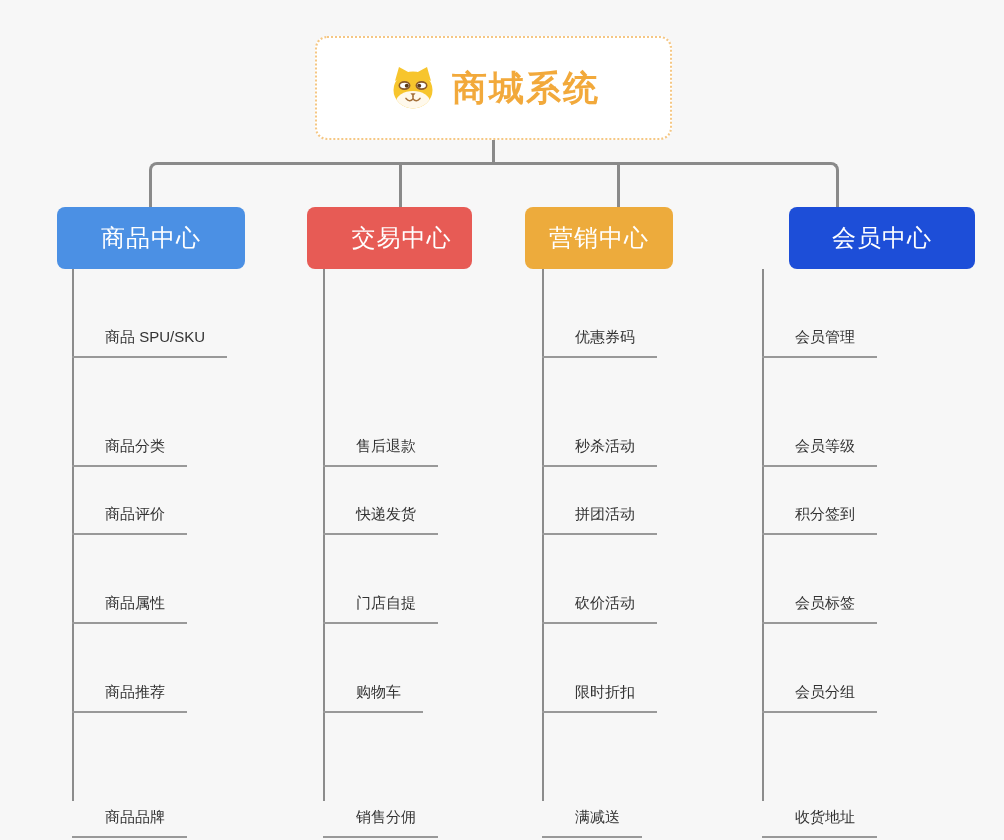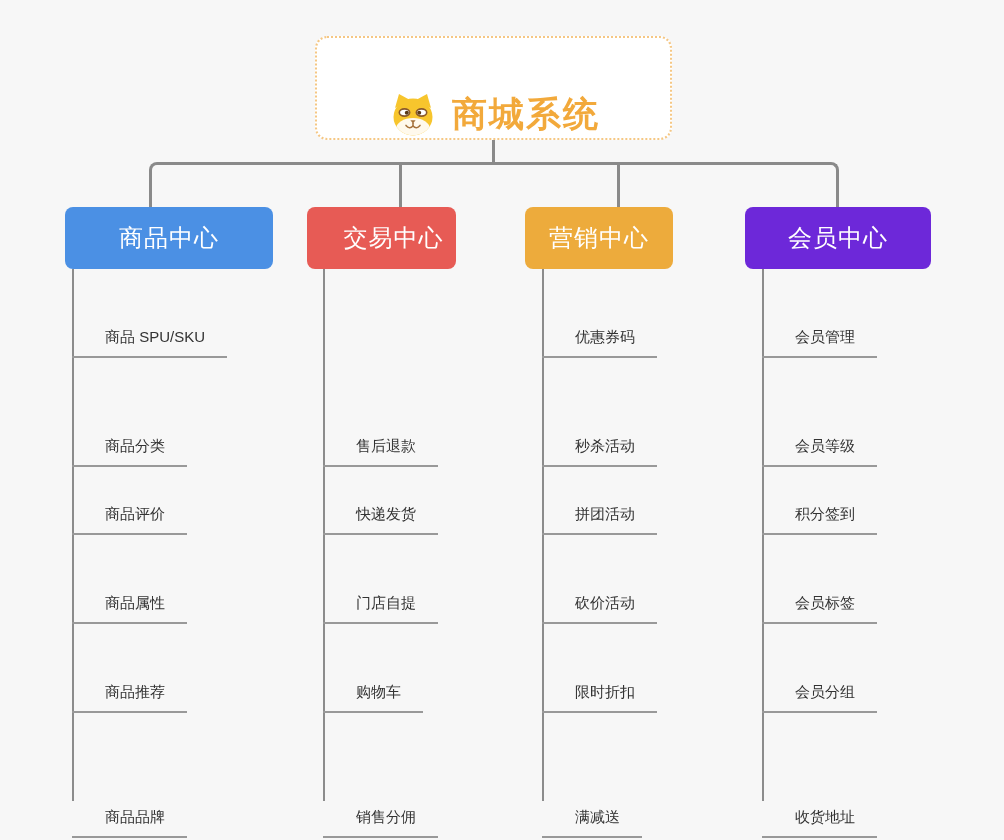--- a/index.html
+++ b/index.html
@@ -4,41 +4,41 @@
 <style>
   * { margin:0; padding:0; box-sizing:border-box; }
   html,body { width:1004px; height:840px; }
   body { background:#f7f7f7; font-family:"Liberation Sans","DejaVu Sans",sans-serif; }
   .canvas { position:relative; width:1004px; height:840px; overflow:hidden; }
 
   
   .root-node {
     position:absolute; left:315px; top:36px; width:357px; height:104px;
     background:#ffffff; border:2px dotted #f5c784; border-radius:12px;
-    display:flex; align-items:flex-end; justify-content:center; gap:13px;
+    display:flex; align-items:center; justify-content:center; gap:13px;
   }
   .root-title { font-size:35px; font-weight:700; color:#f2a93b; letter-spacing:2px; }
   .doge { display:flex; align-items:center; }
 
   
   .stub { position:absolute; left:492px; top:140px; width:3px; height:23px; background:#8a8a8a; }
   .bus  { position:absolute; left:149px; top:162px; width:690px; height:46px;
           border-top:3px solid #8a8a8a; border-left:3px solid #8a8a8a; border-right:3px solid #8a8a8a;
           border-radius:8px 8px 0 0; }
   .drop { position:absolute; top:164px; width:3px; height:44px; background:#8a8a8a; }
   .drop.d1 { left:399px; } .drop.d2 { left:617px; }
 
   
   .branch {
     position:absolute; top:207px; height:62px; border-radius:8px;
     color:#ffffff; font-size:24px; font-weight:500; letter-spacing:1px;
     display:flex; align-items:center; justify-content:center;
   }
-  .b0 { left:57px;  width:208px;margin-left:8px; }
-  .b1 { left:307px; width:149px;padding-left:24px; }
+  .b0 { left:57px;  width:188px; }
+  .b1 { left:307px; width:165px;padding-left:24px; }
   .b2 { left:525px; width:148px; }
   .b3 { left:745px; width:186px; }
 
   
   .spine { position:absolute; top:269px; width:2px; height:532px; background:#8c8c8c; }
   .s0 { left:72px; } .s1 { left:323px; } .s2 { left:542px; } .s3 { left:762px; }
 
   
   .leaf {
     position:absolute; width:max-content;
@@ -77,21 +77,21 @@
   </div>
 
   <div class="stub"></div>
   <div class="bus"></div>
   <div class="drop d1"></div>
   <div class="drop d2"></div>
 
   <div class="branch b0" style="background: rgb(75, 144, 228);">商品中心</div>
   <div class="branch b1" style="background: rgb(231, 91, 85);">交易中心</div>
   <div class="branch b2" style="background: rgb(237, 171, 60);">营销中心</div>
-  <div class="branch b3" style="background: #6d28d9;">会员中心</div>
+  <div class="branch b3" style="background: #1d4ed8; margin-left: 44px;">会员中心</div>
 
   <div class="spine s0"></div>
   <div class="spine s1"></div>
   <div class="spine s2"></div>
   <div class="spine s3"></div>
 
   <div class="leaf c0 r0">商品 SPU/SKU</div>
   <div class="leaf c0 r1">商品分类</div>
   <div class="leaf c0 r2">商品评价</div>
   <div class="leaf c0 r3">商品属性</div>

